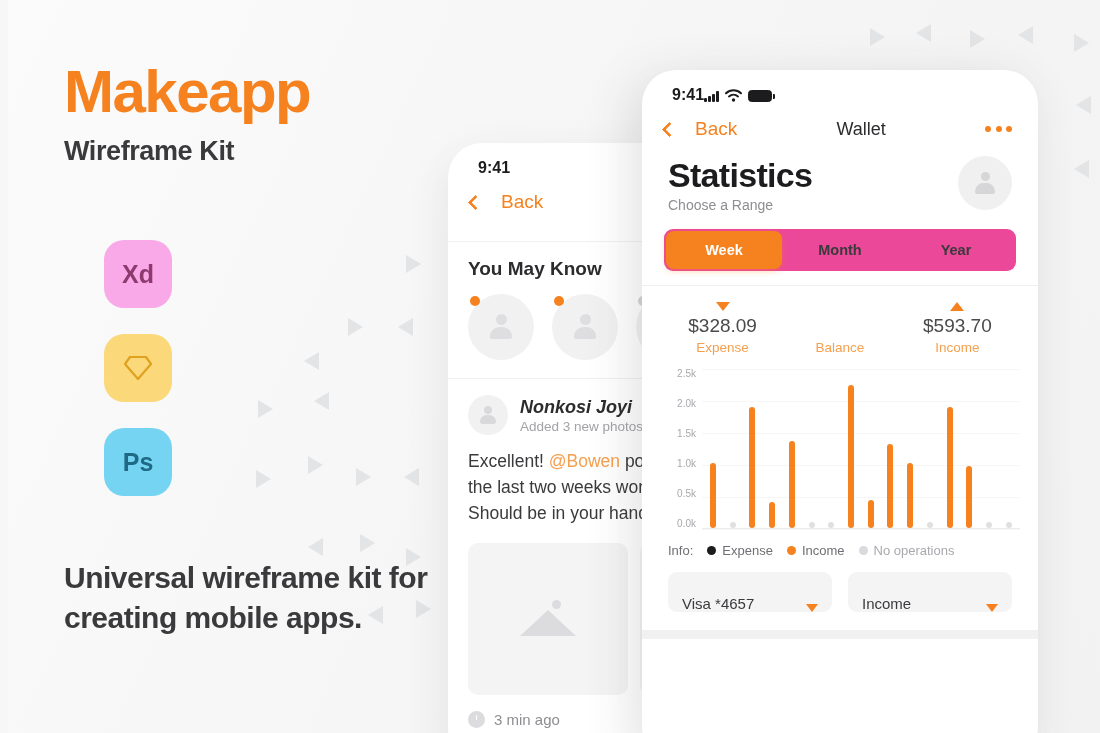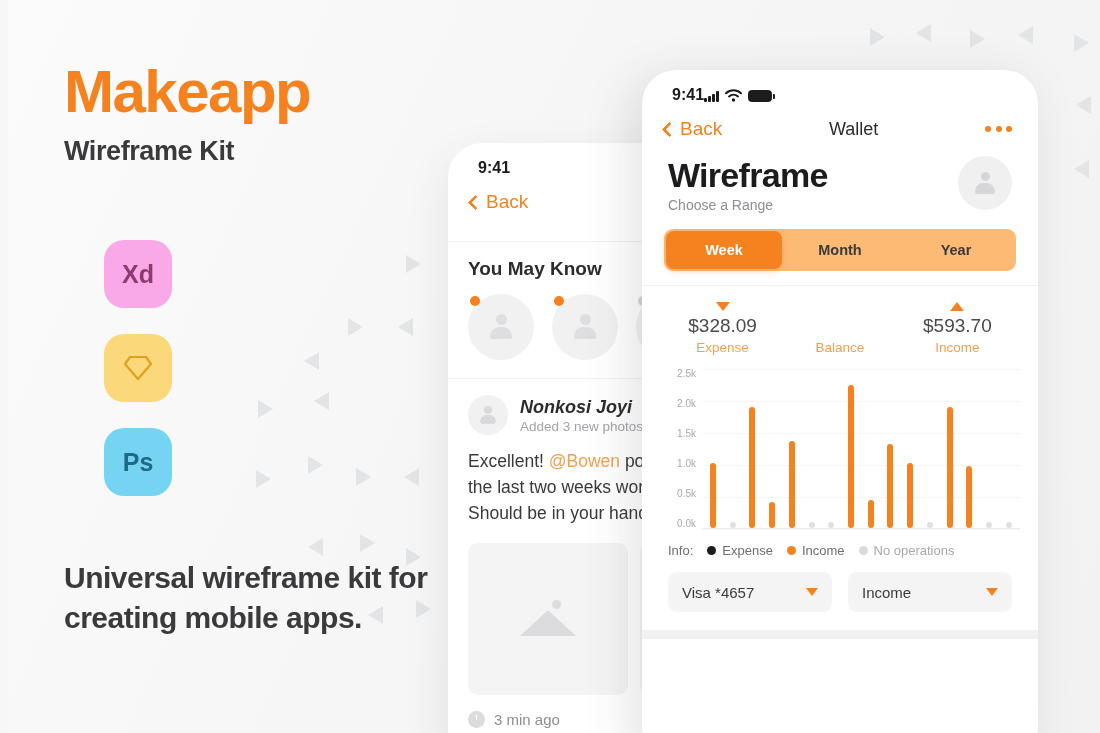--- a/index.html
+++ b/index.html
@@ -83,21 +83,21 @@
   .batt:after {
     content:""; position:absolute; right:-4px; top:3.5px;
     width:2px; height:5px; background:#1c1c1e; border-radius:0 1px 1px 0;
   }
 
   
   .navbar {
     display: flex; align-items: center; justify-content: space-between;
     padding: 6px 26px 10px 22px;
   }
-  .back { display: flex; align-items: center; gap: 5px; cursor: pointer; }
+  .back { display: flex; align-items: center; gap: 20px; cursor: pointer; }
   .chev {
     width: 11px; height: 11px; border-left: 3px solid #F5821F;
     border-bottom: 3px solid #F5821F; transform: rotate(45deg);
     border-radius: 1px;
   }
   .back-label { font-size: 19px; color: #F5821F; font-weight: 500; }
   .nav-title { font-size: 18px; font-weight: normal; color: #2c2c2e; }
   .dots { display: flex; gap: 4.5px; cursor: pointer; }
   .dots span { width: 6px; height: 6px; border-radius: 50%; background: #F5821F; }
 
@@ -117,21 +117,21 @@
     content:""; position:absolute; left:6.5px; top:0;
     width:9px; height:9px; border-radius:50%; background:#d6d6d8;
   }
   .av-glyph:after {
     content:""; position:absolute; left:1px; top:11px;
     width:20px; height:11px; border-radius:10px 10px 3px 3px; background:#d6d6d8;
   }
 
   
   .segment {
-    margin: 16px 22px 0 22px; height: 42px; background: #fdba74;
+    margin: 16px 22px 0 22px; height: 42px; background: #ec4899;
     border-radius: 9px; display: flex; align-items: center; padding: 2px;
   }
   .seg-item {
     flex: 1; height: 38px; display: flex; align-items: center;
     justify-content: center; font-size: 14.5px; font-weight: bold;
     color: #3a3a3c; border-radius: 8px; cursor: pointer;
   }
   .seg-item.active { background: #F5821F; color: #fff; box-shadow: 0 2px 6px rgba(245,130,31,.35); }
 
   .hr { height: 1px; background: #f0f0f1; margin: 14px 0 0 0; }
@@ -175,21 +175,21 @@
     display: flex; align-items: center; gap: 14px;
     padding: 14px 26px 0 26px; font-size: 13px; color: #6f6f74;
   }
   .legend .lg { display: flex; align-items: center; gap: 6px; }
   .lgdot { width: 9px; height: 9px; border-radius: 50%; }
 
   
   .selects { display: flex; gap: 16px; padding: 14px 26px 0 26px; }
   .select {
     flex: 1; height: 40px; background: #f4f4f5; border-radius: 9px;
-    display: flex; align-items: center; justify-content: space-between;
+    display: flex; align-items: flex-end; justify-content: space-between;
     padding: 0 14px; cursor: pointer;
   }
   .select-label { font-size: 15px; color: #3a3a3c; }
   .caret {
     width: 0; height: 0; border-left: 6px solid transparent;
     border-right: 6px solid transparent; border-top: 8px solid #F5821F;
   }
   .bottom-sep { height: 9px; background: #f1f1f2; margin-top: 18px; }
   .m-sec-title { font-size: 19px; font-weight: bold; color: #2c2c2e; padding: 16px 20px 0 20px; }
   .know-row { display: flex; gap: 18px; padding: 14px 20px 0 20px; }
@@ -409,21 +409,21 @@
       <div class="nav-title">Wallet</div>
       <div class="dots">
         <span></span>
         <span></span>
         <span></span>
       </div>
     </div>
 
     <div class="page-head">
       <div>
-        <div class="page-title">Wireframe</div>
+        <div class="page-title">Statistics</div>
         <div class="page-sub">Choose a Range</div>
       </div>
       <div class="avatar-circle">
         <span class="av-glyph"></span>
       </div>
     </div>
 
     <div class="segment">
       <div class="seg-item active">Week</div>
       <div class="seg-item">Month</div>

